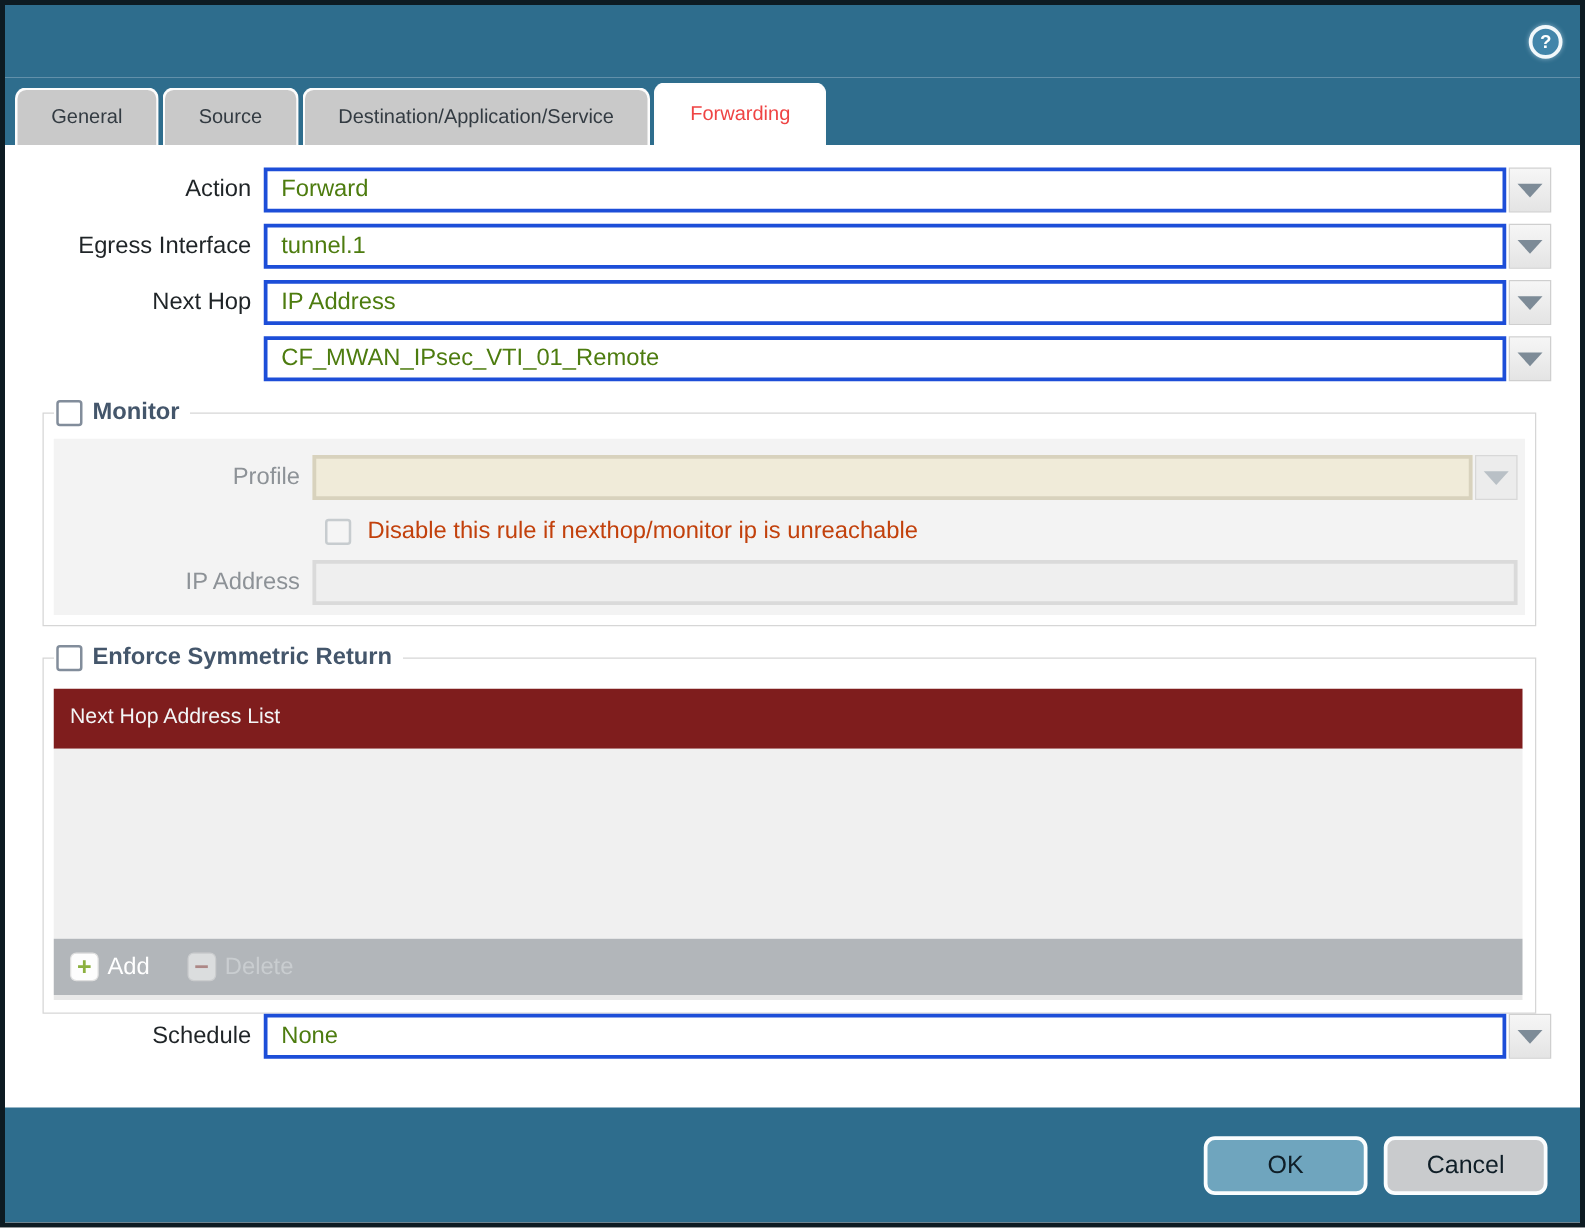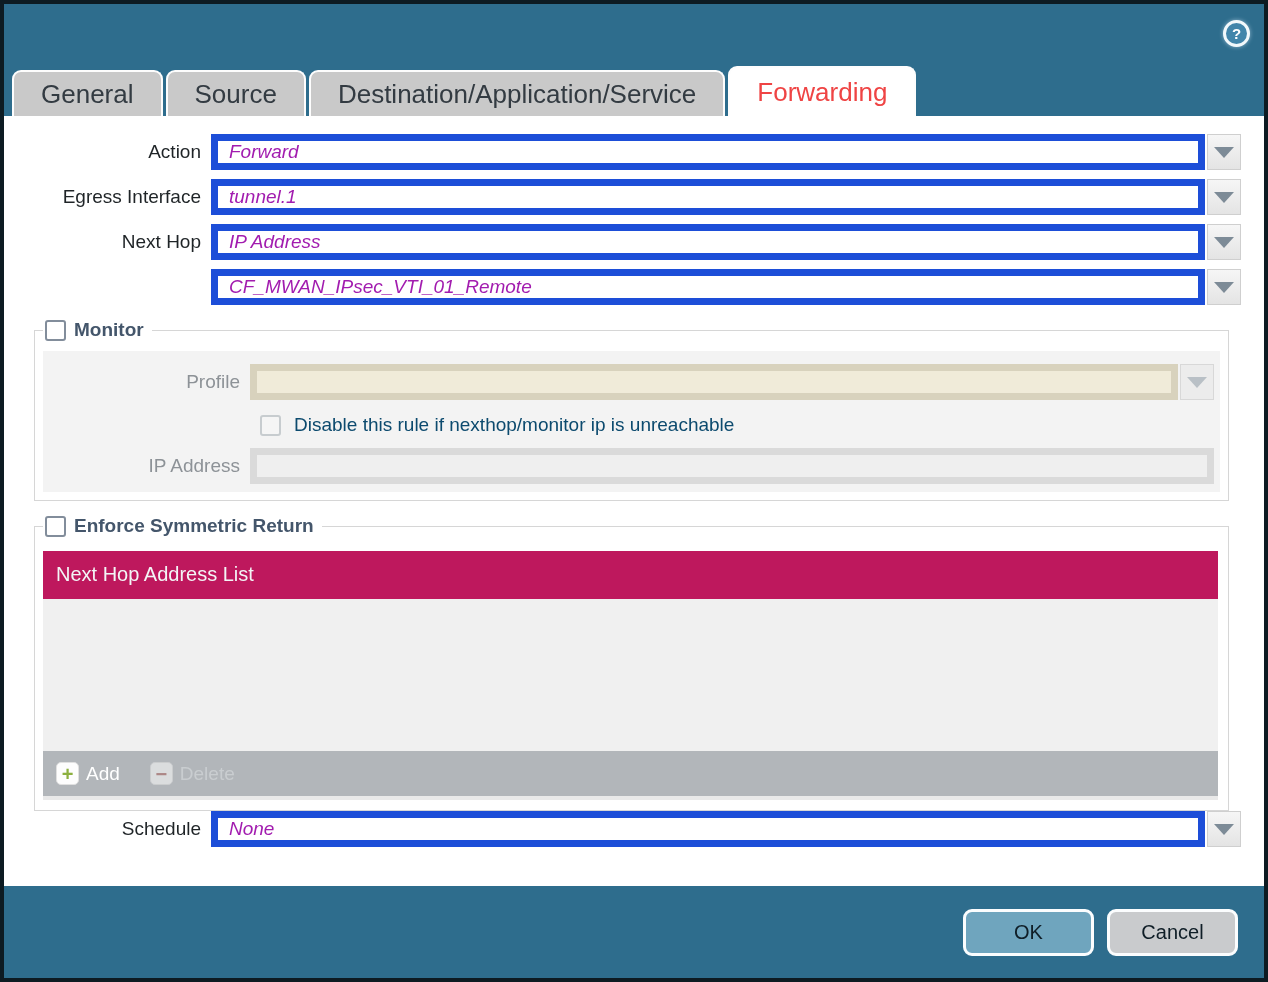--- a/index.html
+++ b/index.html
@@ -43,21 +43,21 @@
     padding-left: 8px; gap: 3px;
   }
   .tab {
     height: 46px;
     background: #c9c9c9;
     border: 2px solid #fdfdfd;
     border-bottom: none;
     border-radius: 9px 9px 0 0;
     display: flex; align-items: center;
     padding: 0 27px;
-    font-size: 26px; color: #333b42;
+    font-size: 16px; color: #333b42;
     cursor: pointer;
     position: relative;
   }
   .tab.active {
     background: #ffffff;
     height: 50px;
     color: #ef4444;
     z-index: 2;
   }
   
@@ -69,25 +69,25 @@
   }
   .form-row { display: flex; align-items: center; margin-bottom: 9px; }
   .form-label {
     width: 207px; flex: 0 0 207px;
     text-align: right; padding-right: 10px;
     font-size: 19px; color: #1f2427;
   }
   .form-label.dim { color: #8d9297; }
   .input-box {
     flex: 1 1 auto; height: 36px;
-    border: 7px solid #1d4ed8;
+    border: 3px solid #1d4ed8;
     background: #ffffff;
     display: flex; align-items: center;
     padding: 0 11px;
-    font-size: 19px; color: #a21caf; font-style: italic;
+    font-size: 19px; color: #4d7c0f;
   }
   .dd-btn {
     flex: 0 0 34px; width: 34px; height: 36px; margin-left: 2px;
     background: linear-gradient(#f6f6f6, #e4e4e4);
     border: 1px solid #cfcfcf;
     display: flex; align-items: center; justify-content: center;
     cursor: pointer;
   }
   .dd-arrow {
     width: 0; height: 0;
@@ -124,26 +124,26 @@
   .panel-gray {
     background: #f3f3f3;
     padding: 13px 6px 8px 0;
   }
   .input-box.beige { background: #f0ebd9; border-color: #d8d2bd; }
   .input-box.gray-disabled { background: #efefef; border-color: #dadada; }
   .inline-check-row {
     display: flex; align-items: center;
     margin: 14px 0 12px 217px; gap: 13px;
   }
-  .inline-check-label { font-size: 19px; color: #0c4a6e; }
+  .inline-check-label { font-size: 19px; color: #c2410c; }
   
   .list-panel { margin: 4px 2px 2px 0; }
   .list-header {
-    background: #be185d; color: #f3f5f6;
-    font-size: 20px;
+    background: #7f1d1d; color: #f3f5f6;
+    font-size: 17px;
     padding: 12px 13px; height: 48px;
   }
   .list-body { height: 152px; background: #f0f0f0; }
   .list-footer {
     background: #b2b6ba; height: 45px;
     display: flex; align-items: center;
     padding-left: 13px; gap: 30px;
   }
   .list-footer .tool { display: flex; align-items: center; gap: 7px; cursor: pointer; }
   .tool-icon {

